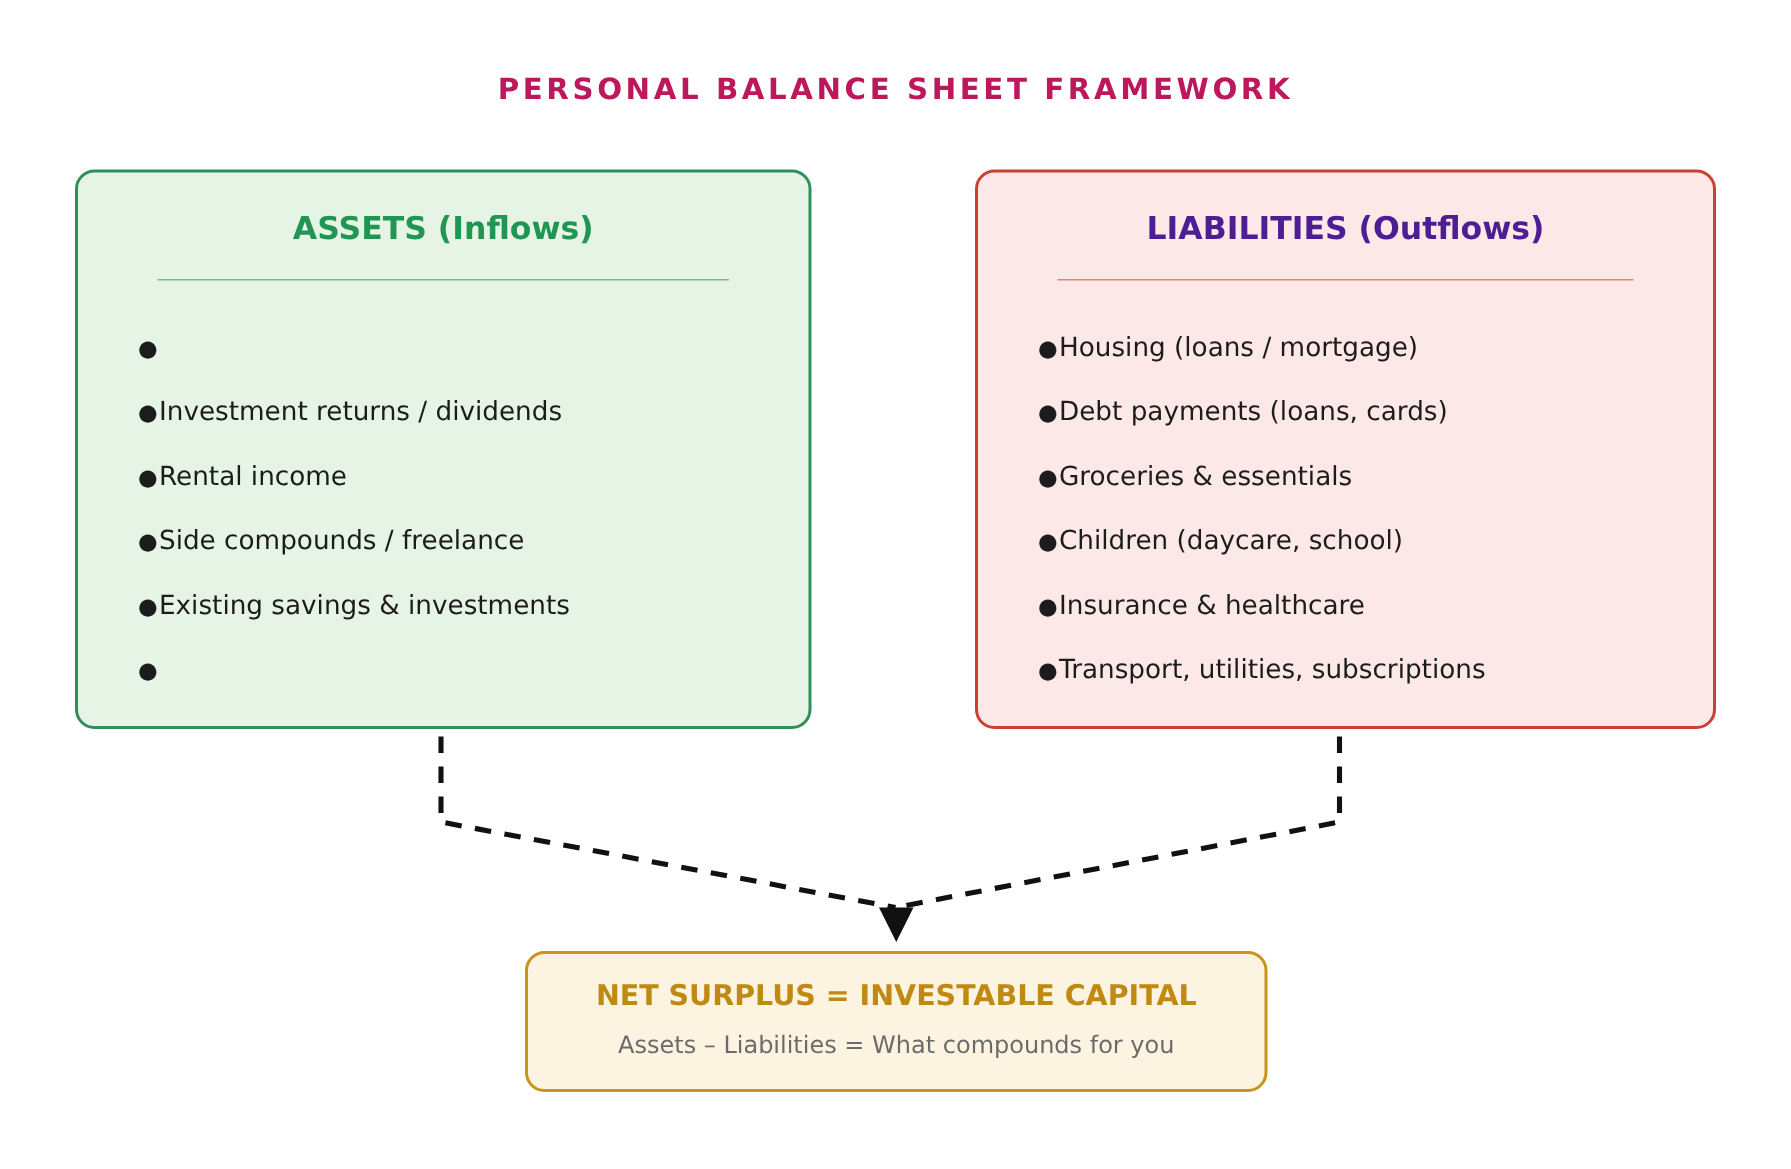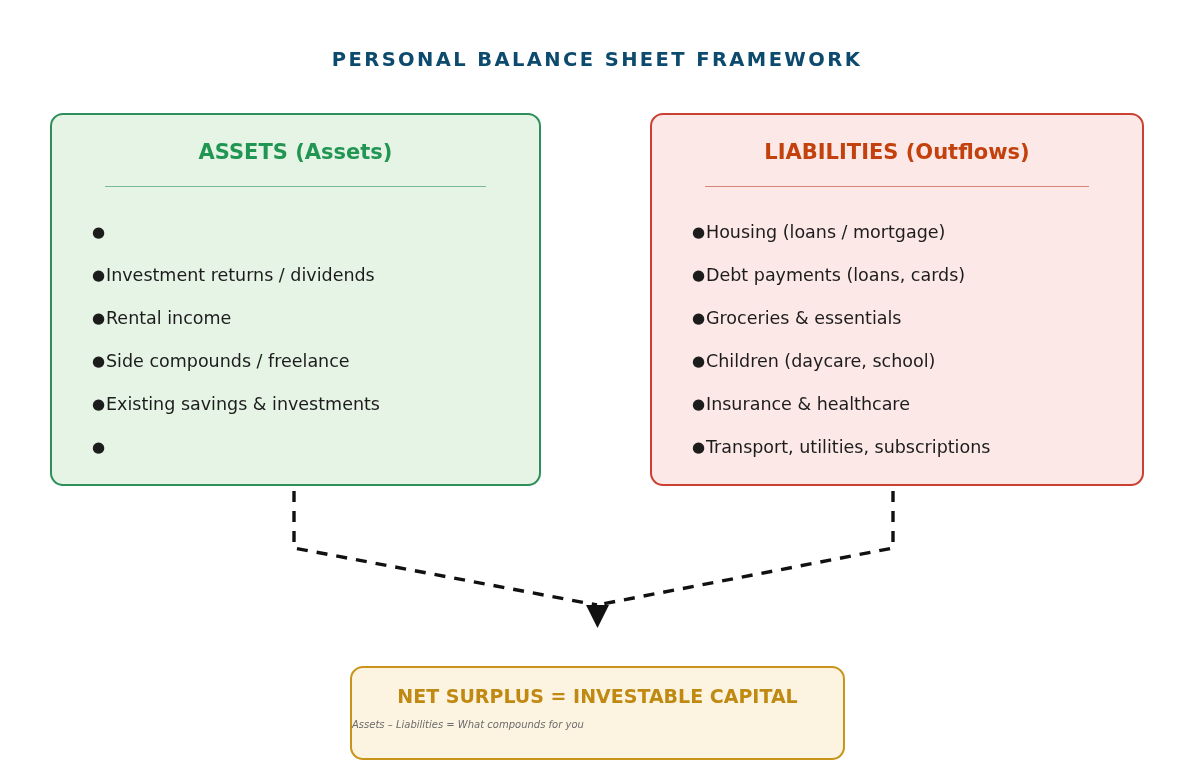--- a/index.html
+++ b/index.html
@@ -23,21 +23,21 @@
   
   .page-title {
     position: absolute;
     left: 0;
     top: 48px;
     width: 1194px;
     text-align: center;
     font-size: 19.5px;
     font-weight: bold;
     letter-spacing: 2.4px;
-    color: #0c4a6e;
+    color: #be185d;
     white-space: nowrap;
   }
 
   
   .panel {
     position: absolute;
     box-sizing: border-box;
     border-radius: 13px;
   }
   .panel-assets {
@@ -61,21 +61,21 @@
     position: absolute;
     left: 0;
     top: 25px;
     width: 100%;
     text-align: center;
     font-size: 21px;
     font-weight: bold;
     white-space: nowrap;
   }
   .panel-assets .panel-heading { color: #219653; }
-  .panel-liabilities .panel-heading { color: #c2410c; }
+  .panel-liabilities .panel-heading { color: #4c1d95; }
 
   .panel-divider {
     position: absolute;
     top: 71px;
     height: 0;
     border-top: 1.6px solid;
   }
   .panel-assets .panel-divider {
     left: 53px;
     right: 53px;
@@ -131,53 +131,52 @@
   .summary-box {
     position: absolute;
     left: 350px;
     top: 634px;
     width: 495px;
     height: 94px;
     box-sizing: border-box;
     background: #fdf3e1;
     border: 2.6px solid #c8941a;
     border-radius: 13px;
-    margin-top: 32px;
   }
   .summary-title {
     position: absolute;
     left: 0;
     top: 17px;
     width: 100%;
     text-align: center;
     font-size: 19px;
     font-weight: bold;
     color: #c08a12;
     white-space: nowrap;
   }
   .summary-subtitle {
     position: absolute;
     left: 0;
     top: 51px;
     width: 100%;
-    font-size: 10px;
+    text-align: center;
+    font-size: 16px;
     color: #6b6b6b;
     white-space: nowrap;
-    font-style: italic;
   }
 </style>
 </head>
 <body>
 
 <div id="canvas">
 
   <div class="page-title">PERSONAL BALANCE SHEET FRAMEWORK</div>
 
   <div class="panel panel-assets">
-    <div class="panel-heading">ASSETS (Assets)</div>
+    <div class="panel-heading">ASSETS (Inflows)</div>
     <div class="panel-divider"></div>
     <ul class="bullet-list">
       <li class="bullet-item">
         <span class="bullet-dot">●</span>
       </li>
       <li class="bullet-item">
         <span class="bullet-dot">●</span>
         <span class="bullet-text">Investment returns / dividends</span>
       </li>
       <li class="bullet-item">

